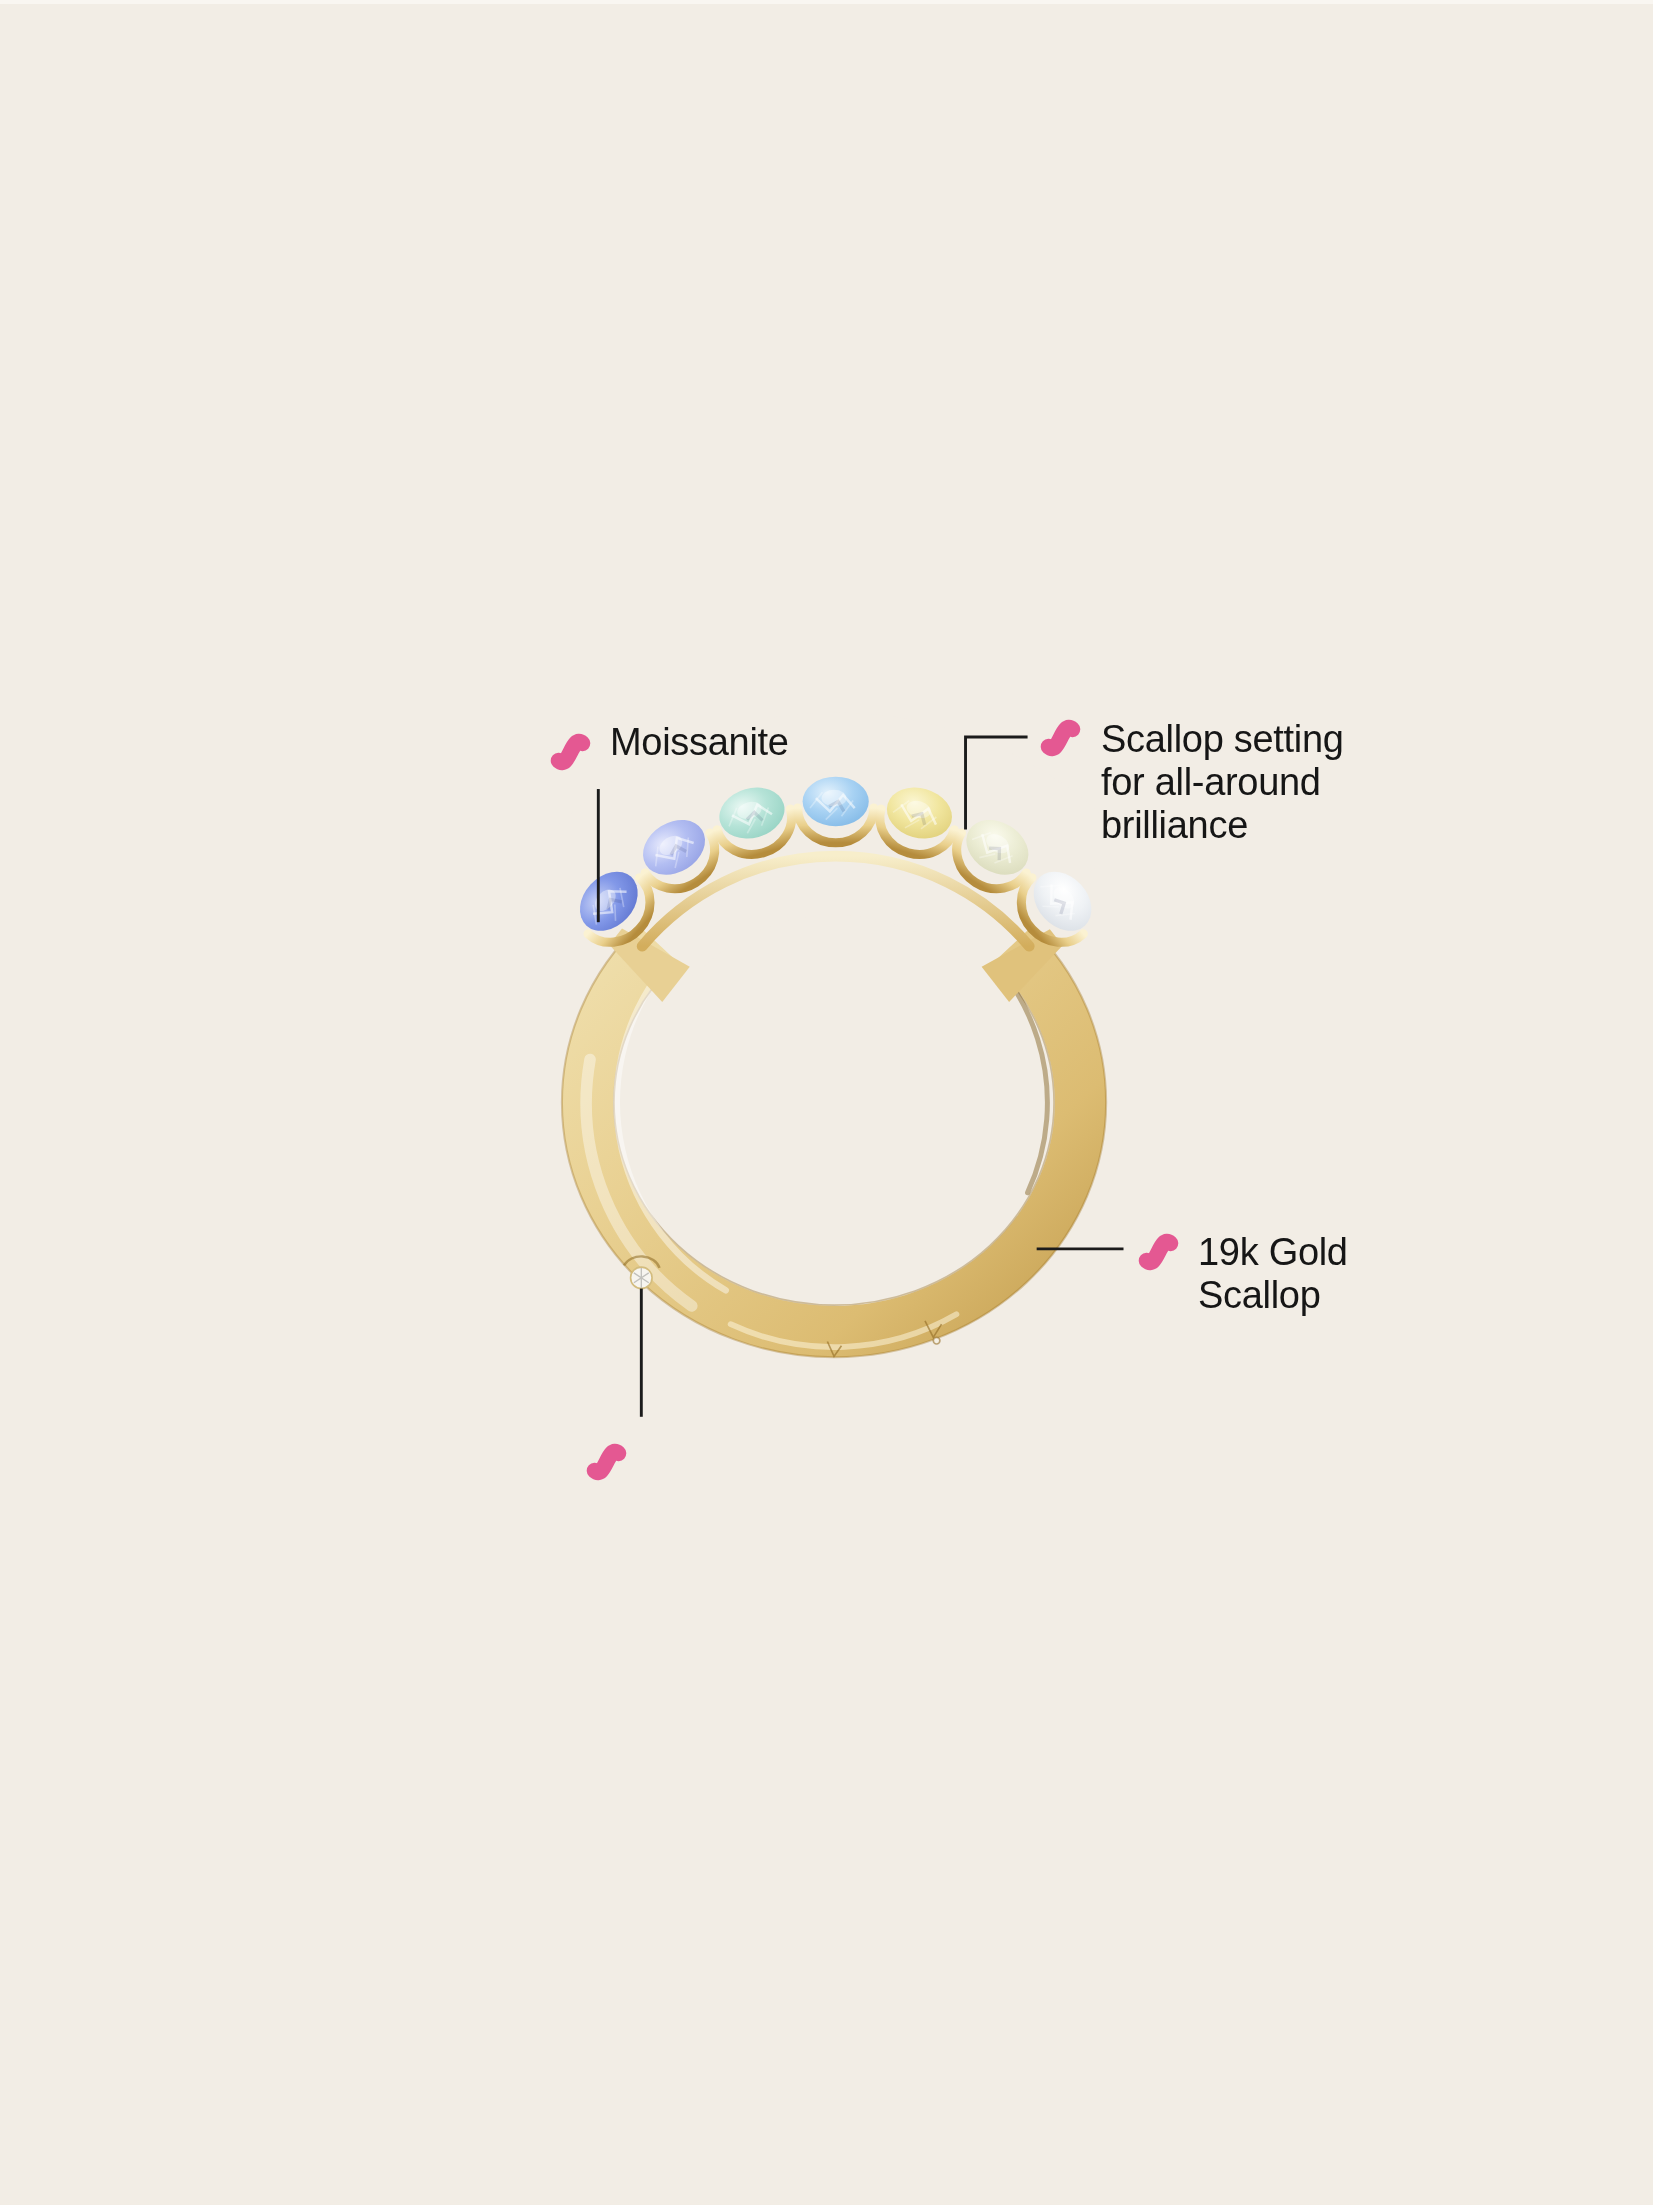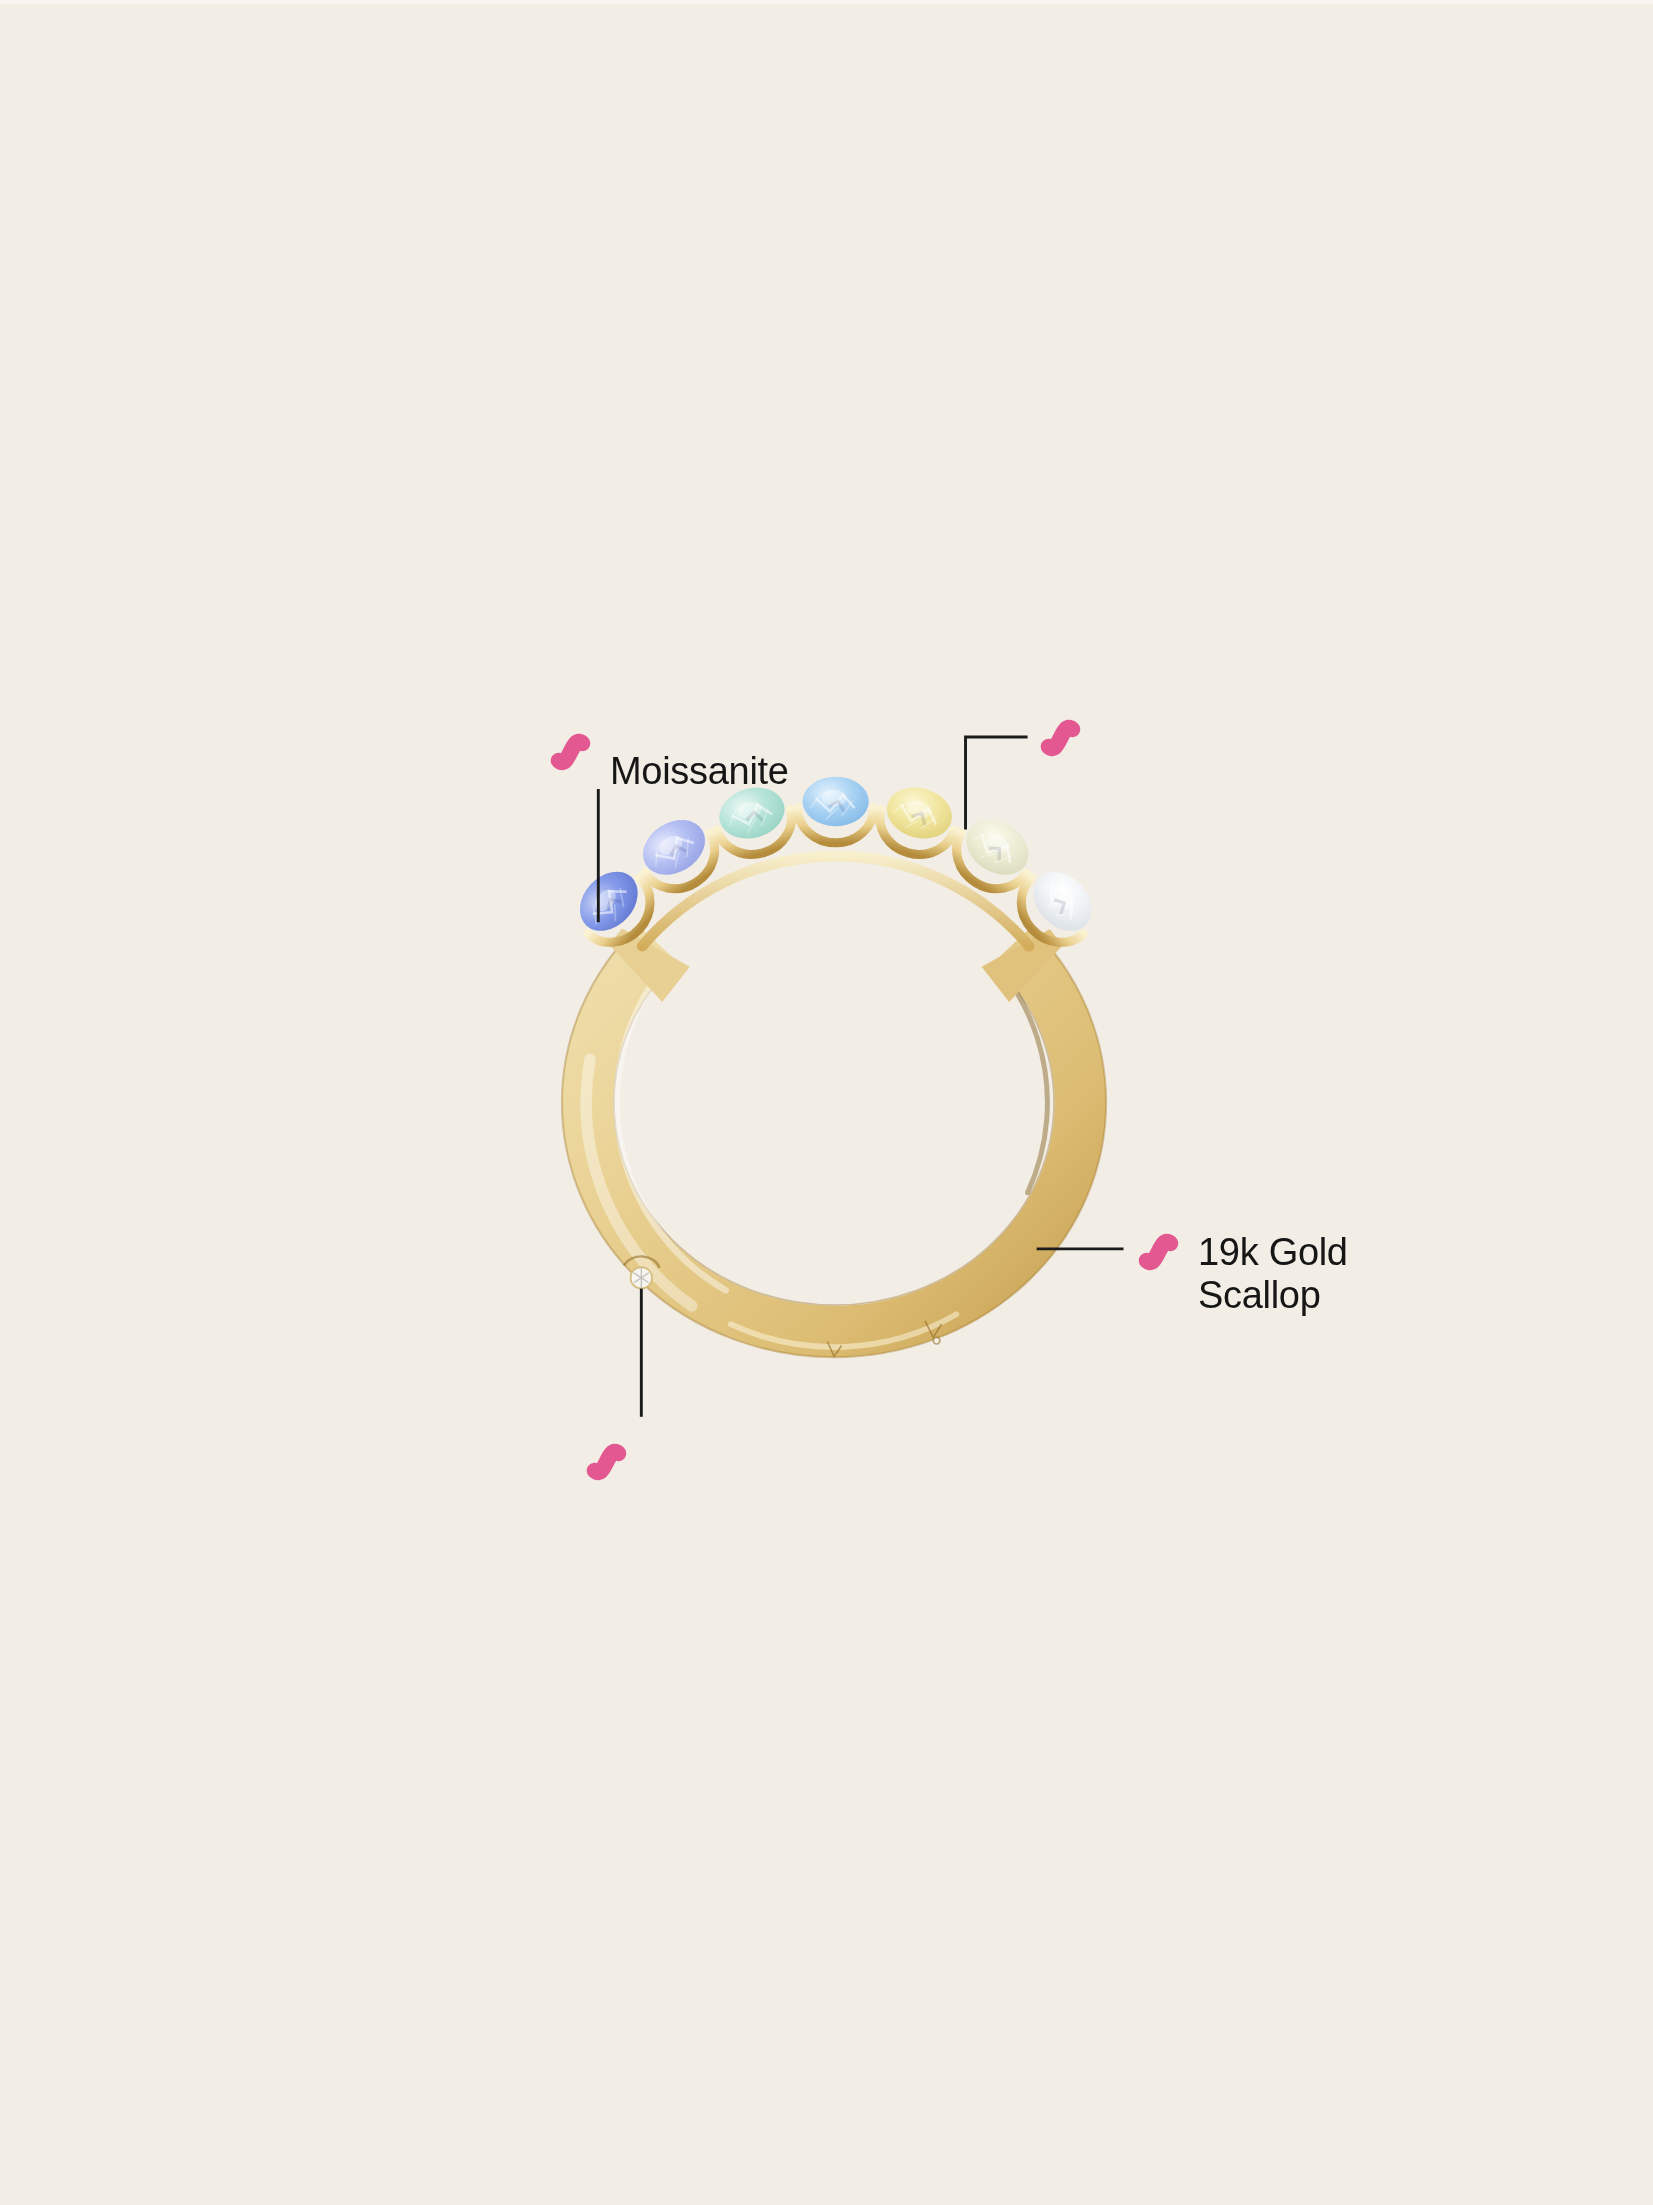--- a/index.html
+++ b/index.html
@@ -165,27 +165,32 @@
       <line x1="723" y1="954" x2="723" y2="1115"></line>
       <polyline points="1242,891 1167,891 1167,1003"></polyline>
       <line x1="1253" y1="1510" x2="1358" y2="1510"></line>
       <line x1="775" y1="1558" x2="775" y2="1713"></line>
     </g>
   </svg>
 
   <svg class="sq-icon" style="left:548px;top:733px;" viewBox="0 0 56 48">
     <path d="M 13 35 C 26 47 30 1 43 13" fill="none" stroke="#e45892" stroke-width="20" stroke-linecap="round"></path>
   </svg>
-  <div class="label" style="left:610px;top:750px;">
+  <div class="label" style="left:610px;top:721px;">
     <span class="line">Moissanite</span>
   </div>
 
   <svg class="sq-icon" style="left:1038px;top:719px;" viewBox="0 0 56 48">
     <path d="M 13 35 C 26 47 30 1 43 13" fill="none" stroke="#e45892" stroke-width="20" stroke-linecap="round"></path>
   </svg>
+  <div class="label" style="left:1101px;top:718px;">
+    <span class="line">Scallop setting</span>
+    <span class="line">for all-around</span>
+    <span class="line">brilliance</span>
+  </div>
 
   <svg class="sq-icon" style="left:1136px;top:1233px;" viewBox="0 0 56 48">
     <path d="M 13 35 C 26 47 30 1 43 13" fill="none" stroke="#e45892" stroke-width="20" stroke-linecap="round"></path>
   </svg>
   <div class="label" style="left:1198px;top:1231px;">
     <span class="line">19k Gold</span>
     <span class="line">Scallop</span>
   </div>
 
   <svg class="sq-icon" style="left:584px;top:1443px;" viewBox="0 0 56 48">

